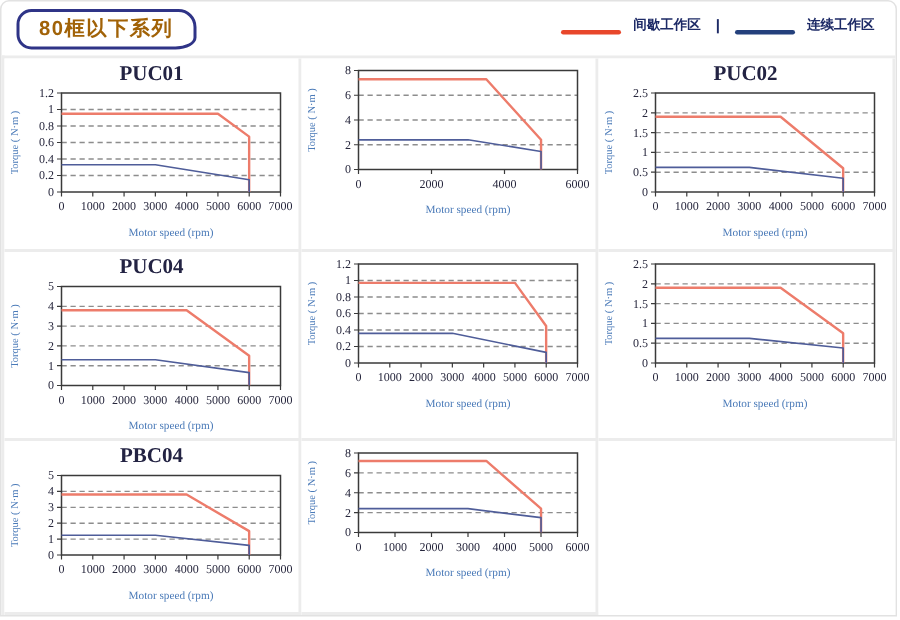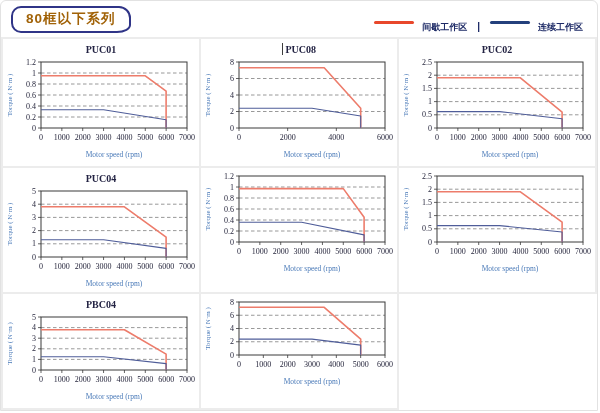--- a/index.html
+++ b/index.html
@@ -1,26 +1,26 @@
 <!DOCTYPE html>
 <html><head>
 <meta charset="utf-8">
 <style>
   html,body{margin:0;padding:0;background:#fff;}
   body{width:600px;height:413px;font-family:"Liberation Sans","DejaVu Sans",sans-serif;}
   .page{width:598px;height:411px;border:1px solid #e2e2e2;border-radius:6px 6px 0 0;background:#fff;overflow:hidden;box-sizing:border-box;}
   .header{display:flex;align-items:flex-start;height:36px;}
   .title-box{margin:5px 0 0 10px;border:2px solid #2f3487;color:#a16207;font-weight:bold;font-size:13.5px;padding:2px 13px 3px;border-radius:10px 12px 14px 10px / 10px 12px 8px 10px;letter-spacing:1px;}
-  .legend{margin-left:auto;margin-right:14px;margin-top:20px;display:flex;align-items:flex-start;gap:8px;color:#1d2a66;font-size:9px;font-weight:bold;white-space:nowrap;}
+  .legend{margin-left:auto;margin-right:14px;margin-top:9px;display:flex;align-items:flex-end;gap:8px;color:#1d2a66;font-size:9px;font-weight:bold;white-space:nowrap;}
   .swatch{width:40px;height:3px;border-radius:2px;display:inline-block;}
   .legend-sep{color:#1d2a66;font-weight:bold;font-size:10px;margin:0 2px;}
   .grid{display:grid;grid-template-columns:1fr 1fr 1fr;grid-template-rows:129px 126px 116px;border-top:2px solid #ececec;border-left:2px solid #ececec;}
   .cell{border-right:2px solid #ececec;border-bottom:2px solid #ececec;padding-top:3px;text-align:center;overflow:hidden;background:#fff;}
   .cell.empty{border-right:none;border-bottom:none;}
-  .chart-title{font-family:"Liberation Serif","DejaVu Serif",serif;font-weight:bold;font-size:10px;color:#232343;height:15px;line-height:15px;}
+  .chart-title{font-family:"Liberation Serif","DejaVu Serif",serif;font-weight:bold;font-size:14px;color:#232343;height:15px;line-height:15px;}
   .cursor{display:inline-block;width:1.5px;height:12px;background:#3c3c3c;vertical-align:-2px;margin-right:2px;}
   svg.chart{display:block;margin:0 auto;}
   .tick-label{font-family:"Liberation Serif","DejaVu Serif",serif;fill:#26263c;}
   .axis-label{font-family:"Liberation Serif","DejaVu Serif",serif;fill:#4a7ab8;}
 </style>
 </head>
 <body>
 
 <div class="page">
   <div class="header">
@@ -73,21 +73,20 @@
           <text x="142.28571428571428" y="83" text-anchor="middle" font-size="8" class="tick-label">5000</text>
           <line x1="163.14285714285714" y1="71" x2="163.14285714285714" y2="74" stroke="#3a3a3a" stroke-width="0.8"></line>
           <text x="163.14285714285714" y="83" text-anchor="middle" font-size="8" class="tick-label">6000</text>
           <line x1="184" y1="71" x2="184" y2="74" stroke="#3a3a3a" stroke-width="0.8"></line>
           <text x="184" y="83" text-anchor="middle" font-size="8" class="tick-label">7000</text>
           <text x="111" y="100" text-anchor="middle" font-size="7.5" class="axis-label">Motor speed (rpm)</text>
           <text x="9" y="38" text-anchor="middle" font-size="7" transform="rotate(-90 9 38)" class="axis-label">Torque ( N·m )</text>
         </svg>
       </div>
       <div class="cell">
-        <div class="chart-title"><span class="cursor"></span><span>PUC08</span></div>
         <svg class="chart" width="196" height="103" viewBox="0 0 196 103">
           <line x1="38" y1="54.5" x2="184" y2="54.5" stroke="#8d8d8d" stroke-width="0.9" stroke-dasharray="3.5,2.5"></line>
           <line x1="38" y1="38" x2="184" y2="38" stroke="#8d8d8d" stroke-width="0.9" stroke-dasharray="3.5,2.5"></line>
           <line x1="38" y1="21.5" x2="184" y2="21.5" stroke="#8d8d8d" stroke-width="0.9" stroke-dasharray="3.5,2.5"></line>
           <rect x="38" y="5" width="146" height="66" fill="none" stroke="#3a3a3a" stroke-width="1"></rect>
           <polyline points="38.0,10.8 123.2,10.8 159.7,51.2 159.7,71.0" fill="none" stroke="#ed7c6b" stroke-width="1.6" stroke-linejoin="round"></polyline>
           <polyline points="38.0,51.2 111.0,51.2 159.7,59.0 159.7,71.0" fill="none" stroke="#4f5d99" stroke-width="1.1" stroke-linejoin="round"></polyline>
           <line x1="35" y1="71" x2="38" y2="71" stroke="#3a3a3a" stroke-width="0.8"></line>
           <text x="33" y="73.6" text-anchor="end" font-size="8" class="tick-label">0</text>
           <line x1="35" y1="54.5" x2="38" y2="54.5" stroke="#3a3a3a" stroke-width="0.8"></line>

